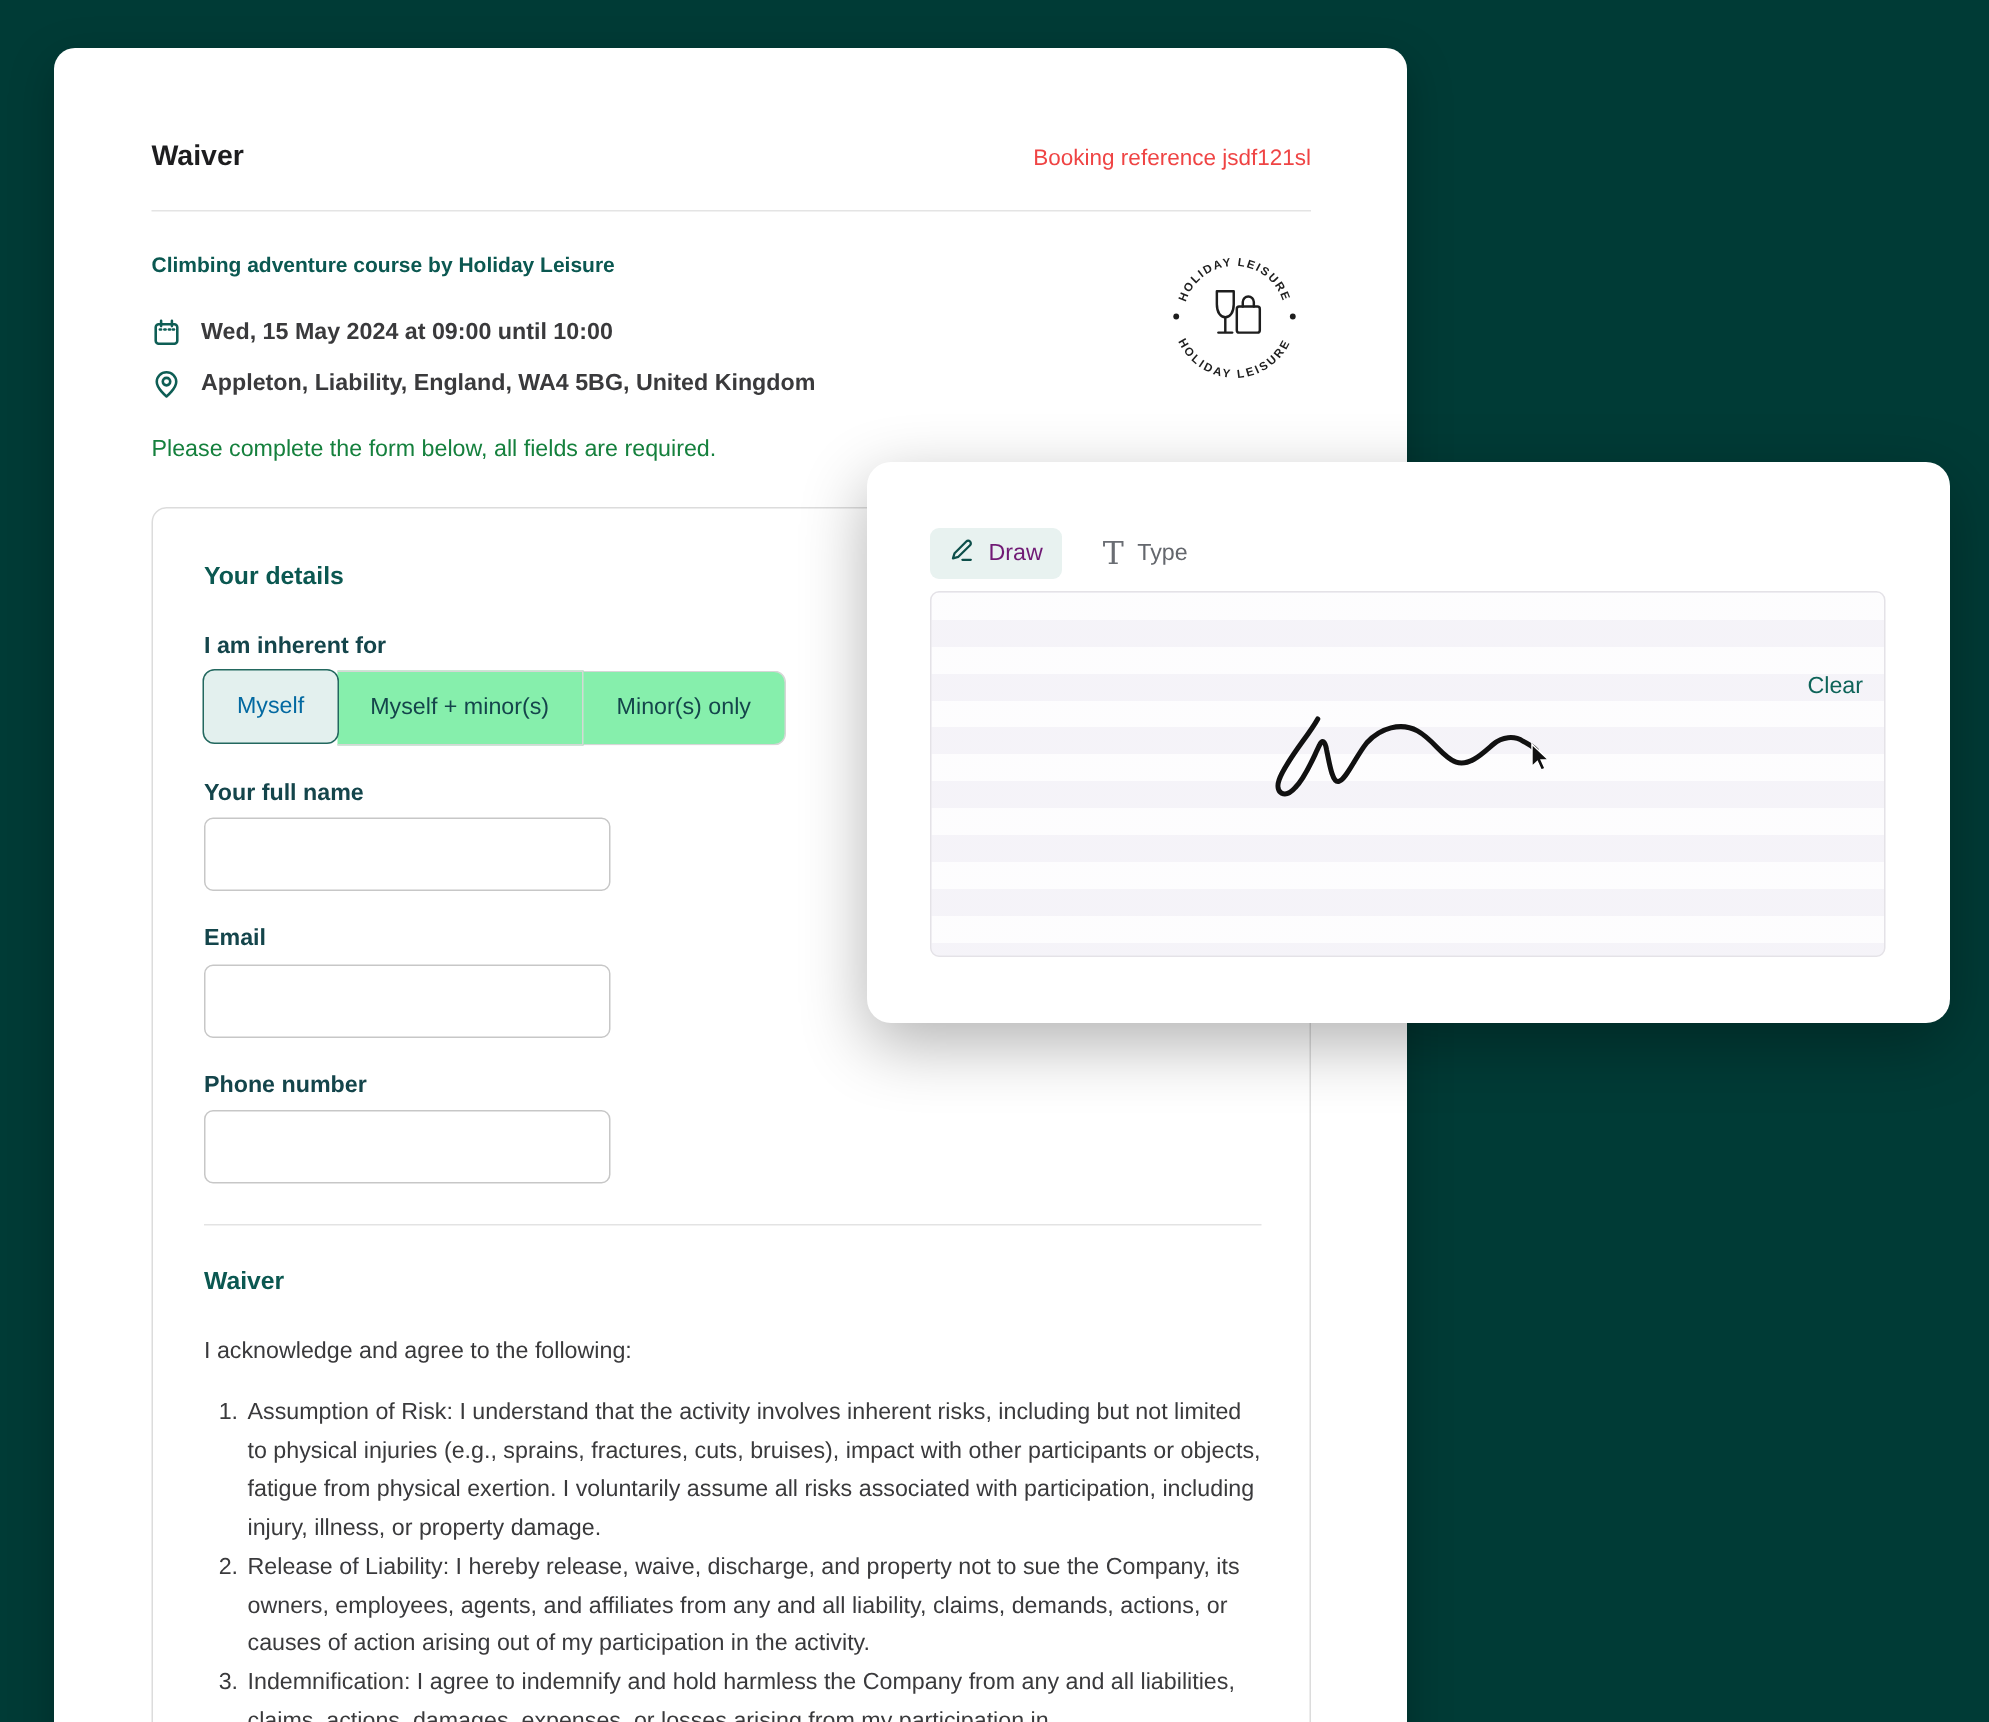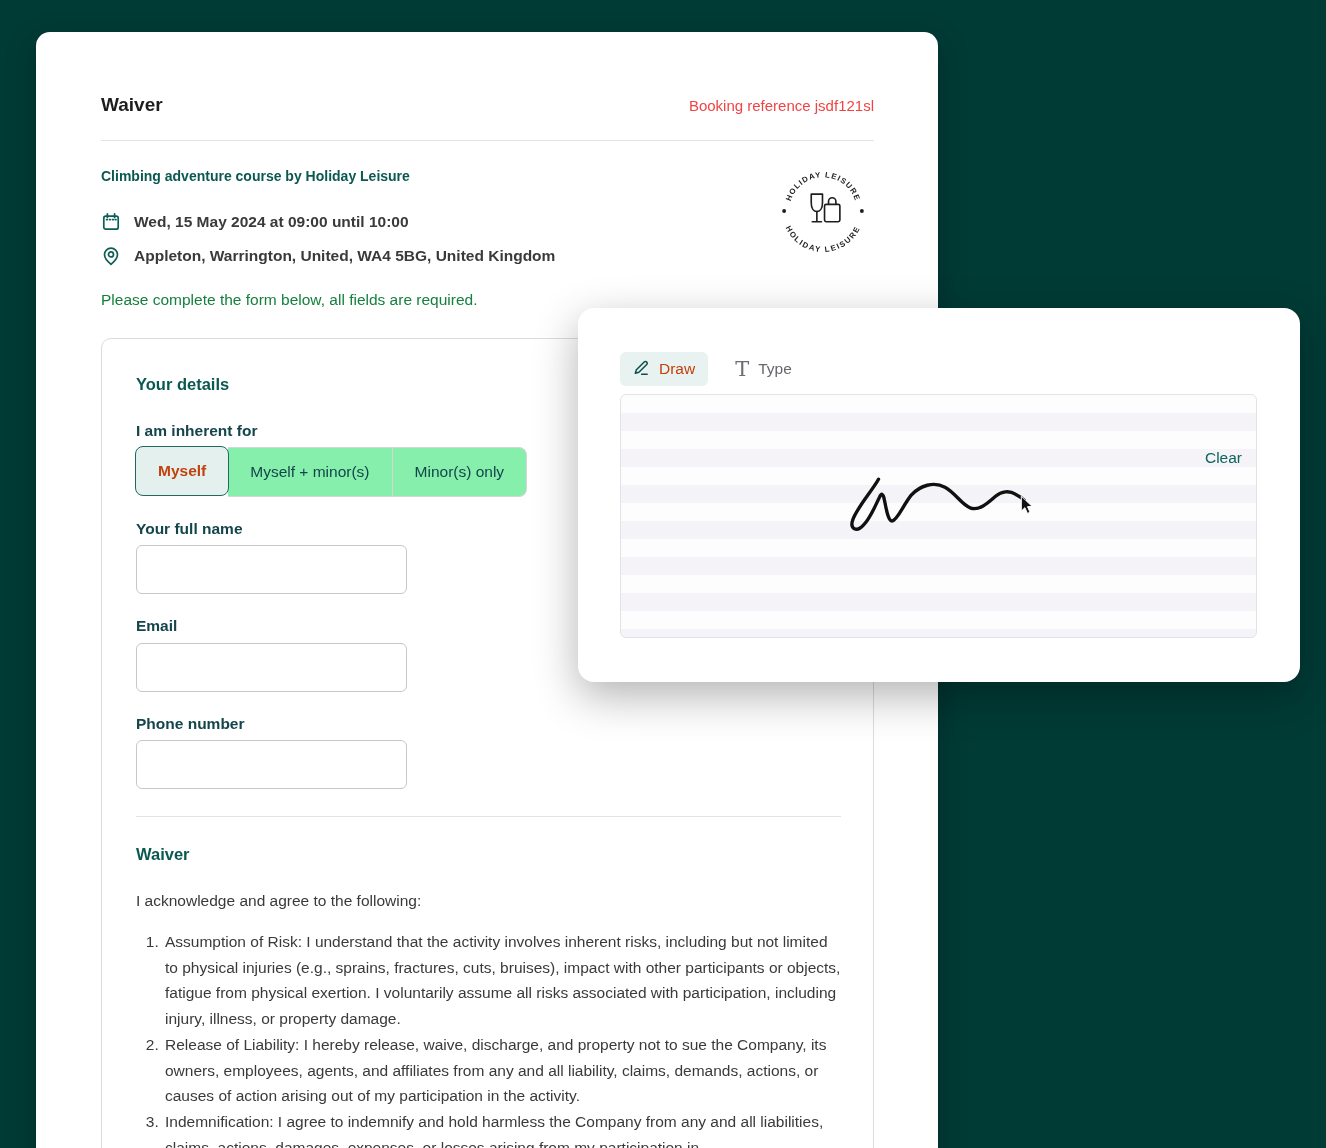--- a/index.html
+++ b/index.html
@@ -65,21 +65,21 @@
     display:flex; align-items:center; justify-content:center;
     background:#86efac; border:1px solid #d6d6d6; border-left-width:0;
     font-family:"Liberation Sans", sans-serif;
     font-size:15.5px; color:#14454B; cursor:pointer;
   }
   .segment-btn:first-child { border-left-width:1px; border-radius:8px 0 0 8px; }
   .segment-btn:last-child { border-radius:0 8px 8px 0; }
   .segment-btn.selected {
     background:#E3F0EE; border:1.5px solid #23685F;
     border-radius:8px; margin:-1px; z-index:2;
-    color:#c2410c; font-weight:700;
+    color:#0369a1; font-weight:400;
   }
   .text-input {
     position:absolute; left:34px; width:271px; height:49px;
     border:1px solid #c7c7c7; border-radius:6px; background:#fff;
     font-family:"Liberation Sans", sans-serif; font-size:15px; color:#333;
     padding:0 12px;
   }
   .box-divider {
     position:absolute; left:34px; width:705px; top:477px;
     border-top:1px solid #e3e3e3;
@@ -103,21 +103,21 @@
     box-shadow:0 14px 44px rgba(0,0,0,.30);
     z-index:10;
   }
   .tabs { position:absolute; left:42px; top:44px; display:flex; align-items:center; gap:14px; }
   .tab {
     display:flex; align-items:center; gap:9px;
     height:34px; padding:0 13px; border:none; background:transparent;
     font-family:"Liberation Sans", sans-serif; font-size:15.5px;
     color:#64676d; border-radius:6px; cursor:pointer;
   }
-  .tab.active { background:#E8F2F0; color:#c2410c; font-weight:400; }
+  .tab.active { background:#E8F2F0; color:#701a75; font-weight:400; }
   .type-glyph { font-family:"DejaVu Serif", serif; font-size:21px; line-height:1; color:#6a6d73; }
   .canvas {
     position:absolute; left:42px; top:86px; width:637px; height:244px;
     background:#FAF9FC;
     background-image:repeating-linear-gradient(
       to bottom, rgba(255,255,255,0.6) 0 18px, rgba(240,238,245,0.5) 18px 36px);
     border:1px solid #e4e2e7; border-radius:6px;
     cursor:crosshair;
   }
   .clear-btn {
@@ -156,21 +156,21 @@
     <span>Wed, 15 May 2024 at 09:00 until 10:00</span>
   </div>
 
   <div class="icon-row row-location">
     <span>
       <svg width="20" height="20" viewBox="0 0 20 20" fill="none" stroke="#0E5E55" stroke-width="1.7" stroke-linecap="round" stroke-linejoin="round">
         <path d="M10 2.2 C6.3 2.2 3.5 5 3.5 8.5 C3.5 13 10 18.3 10 18.3 C10 18.3 16.5 13 16.5 8.5 C16.5 5 13.7 2.2 10 2.2 Z"></path>
         <circle cx="10" cy="8.4" r="2.5"></circle>
       </svg>
     </span>
-    <span>Appleton, Warrington, United, WA4 5BG, United Kingdom</span>
+    <span>Appleton, Liability, England, WA4 5BG, United Kingdom</span>
   </div>
 
   <div class="instruction">Please complete the form below, all fields are required.</div>
 
   <div class="logo">
     <svg width="90" height="90" viewBox="0 0 88 88" fill="none">
       <defs>
         <path id="arcTop" d="M 11 44 A 33 33 0 0 1 77 44"></path>
         <path id="arcBottom" d="M 4 44 A 40 40 0 0 0 84 44"></path>
       </defs>

